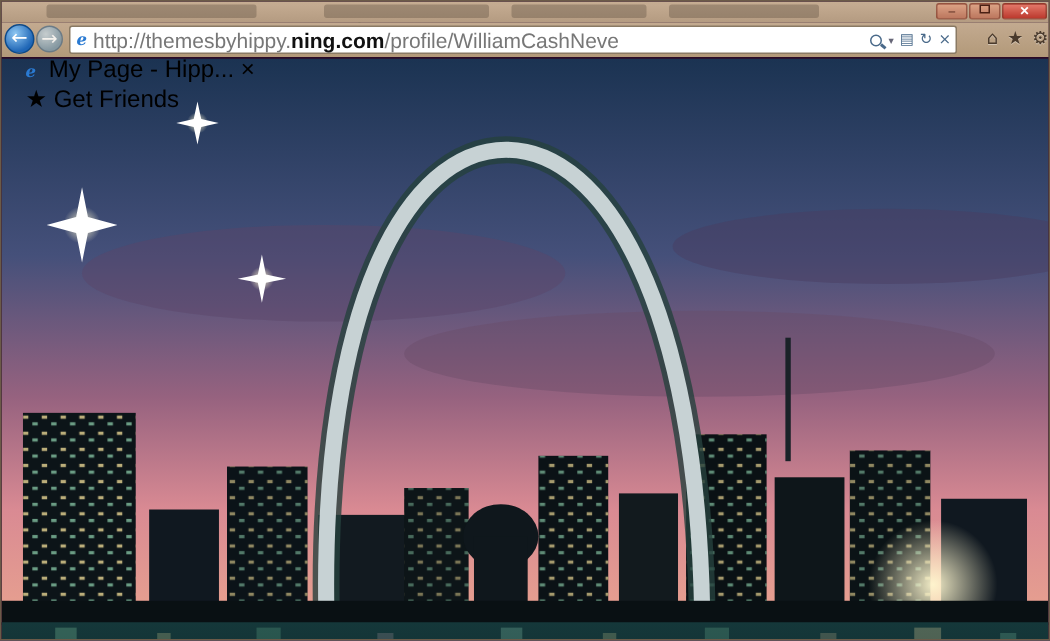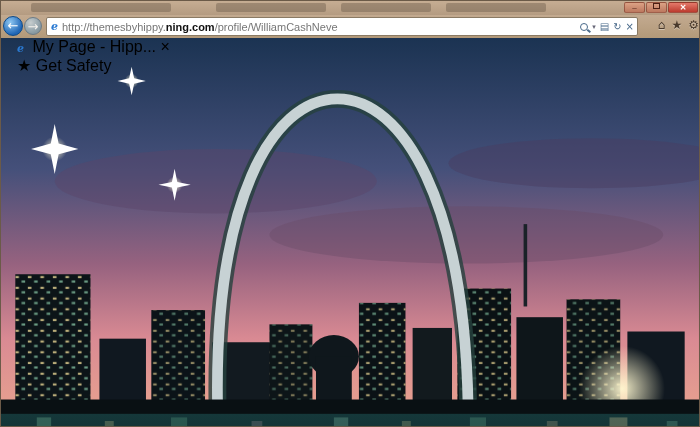--- a/index.html
+++ b/index.html
@@ -22,21 +22,21 @@
     background:linear-gradient(#c3aa90,#b29979)}
   .navbtn{position:absolute;top:1px;width:20px;height:20px;border-radius:50%;
     color:#fff;font-size:13px;line-height:18px;text-align:center;
     font-family:"DejaVu Sans",sans-serif}
   .navbtn.back{left:2px;background:radial-gradient(circle at 35% 30%,#8ec7f2,#1f66b6 70%);border:1px solid #0d4a8a}
   .navbtn.fwd{left:23px;width:18px;height:18px;top:2px;background:radial-gradient(circle at 35% 30%,#c8d4da,#7e98a8 70%);border:1px solid #5d7486;opacity:.85}
   .addr-field{position:absolute;left:45px;top:2px;width:592px;height:19px;background:#fff;
     border:1px solid #8a7a64;border-radius:2px;display:flex;align-items:center;padding:0 4px}
   .favicon{font-style:italic;font-weight:bold;color:#2a7ad2;font-size:11px;margin-right:4px;
     font-family:"DejaVu Serif",serif}
-  .url{font-size:11px;color:#777;white-space:nowrap}
+  .url{font-size:14px;color:#777;white-space:nowrap}
   .url b{color:#111}
   .addr-icons{position:absolute;right:3px;top:0;height:17px;display:flex;align-items:center;gap:4px;color:#4a6a8a}
   .mag{position:relative;width:8px;height:8px;border:1.5px solid #4a6a8a;border-radius:50%}
   .mag::after{content:"";position:absolute;left:6px;top:6px;width:4px;height:1.5px;background:#4a6a8a;transform:rotate(40deg)}
   .aico{font-size:10px;font-family:"DejaVu Sans",sans-serif;color:#4a6a8a}
   .caret{font-size:7px;color:#667}
   .chrome-icons{position:absolute;right:2px;top:3px;display:flex;gap:6px;align-items:center}
   .cico{font-size:12px;color:#4a3a2c;font-family:"DejaVu Sans",sans-serif;text-shadow:0 1px 0 rgba(255,255,255,.4)}
 
   .tab-row{position:absolute;left:16px;top:37px;width:700px;height:15px;
@@ -128,21 +128,21 @@
   </div>
 
   <div class="tab-row">
     <div class="tab">
       <span class="favicon">e</span>
       <span class="tab-title">My Page - Hipp...</span>
       <span class="tab-close">×</span>
     </div>
     <div class="ghost-start">
       <span class="ghost-star">★</span>
-      <span>Get Safety</span>
+      <span>Get Friends</span>
     </div>
   </div>
 
   <div class="menu-row">
     <span class="menu-item">File</span>
     <span class="menu-item">Edit</span>
     <span class="menu-item">View</span>
     <span class="menu-item">Favorites</span>
     <span class="menu-item">Tools</span>
     <span class="menu-item">Help</span>

